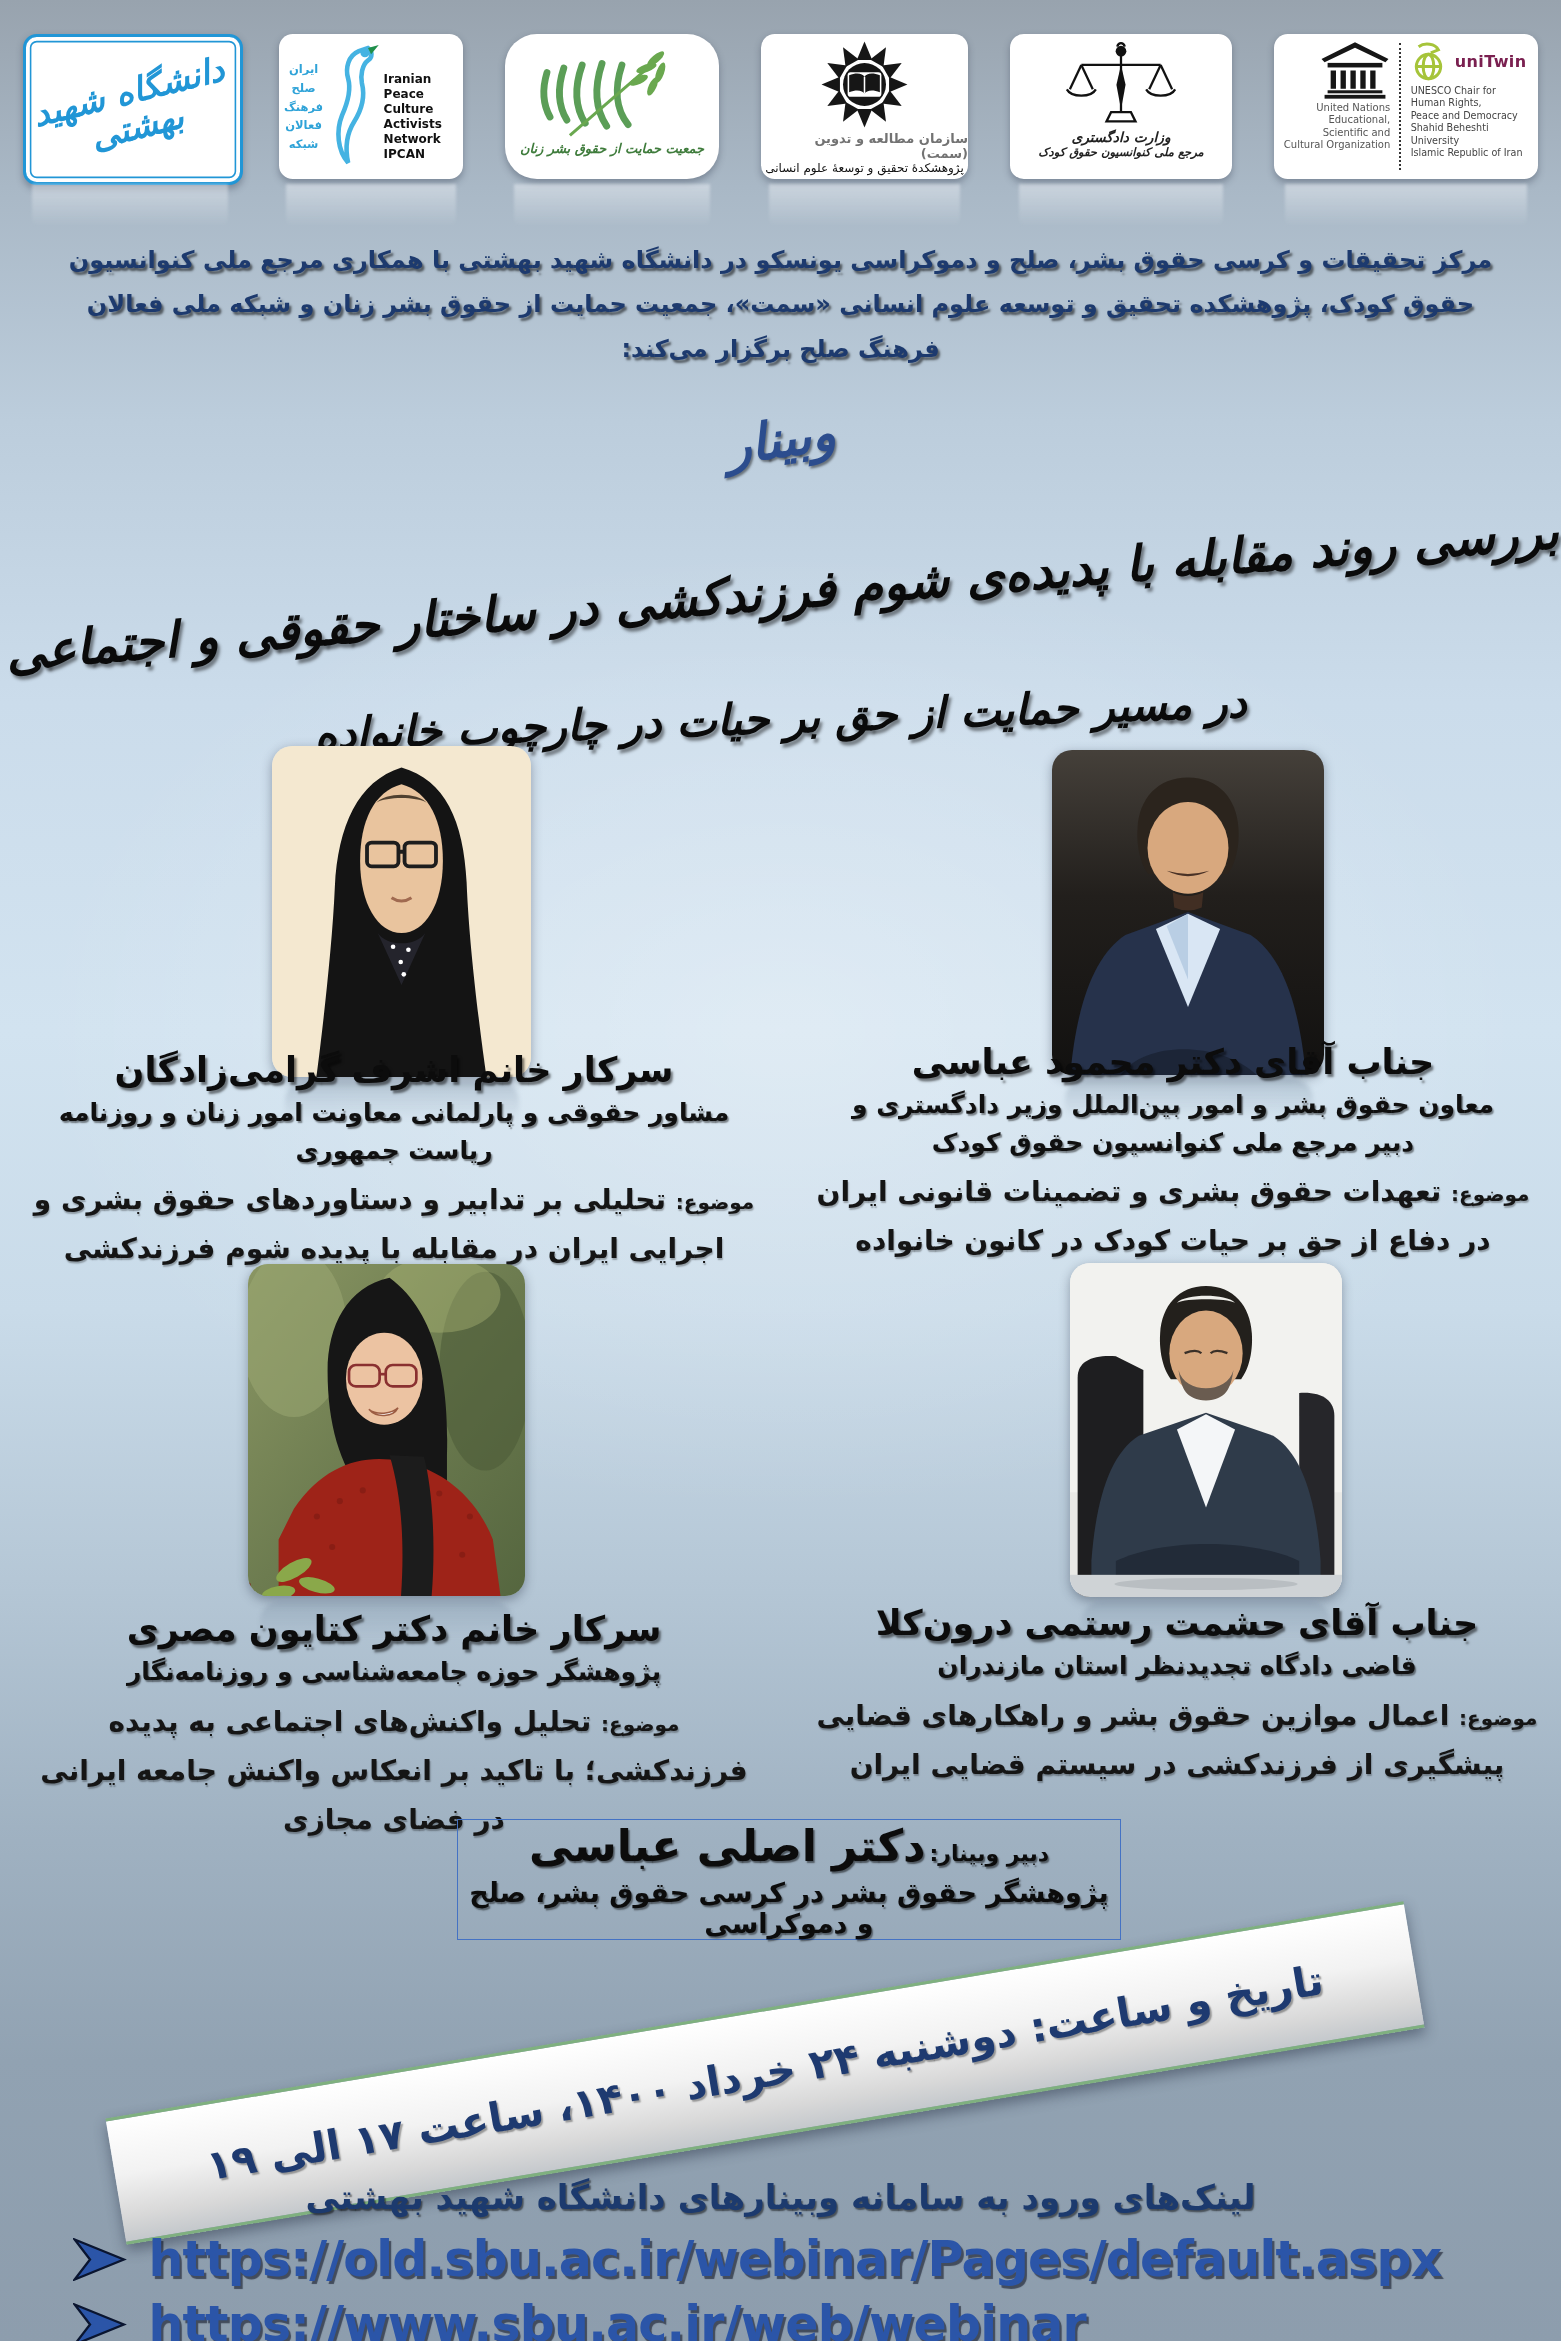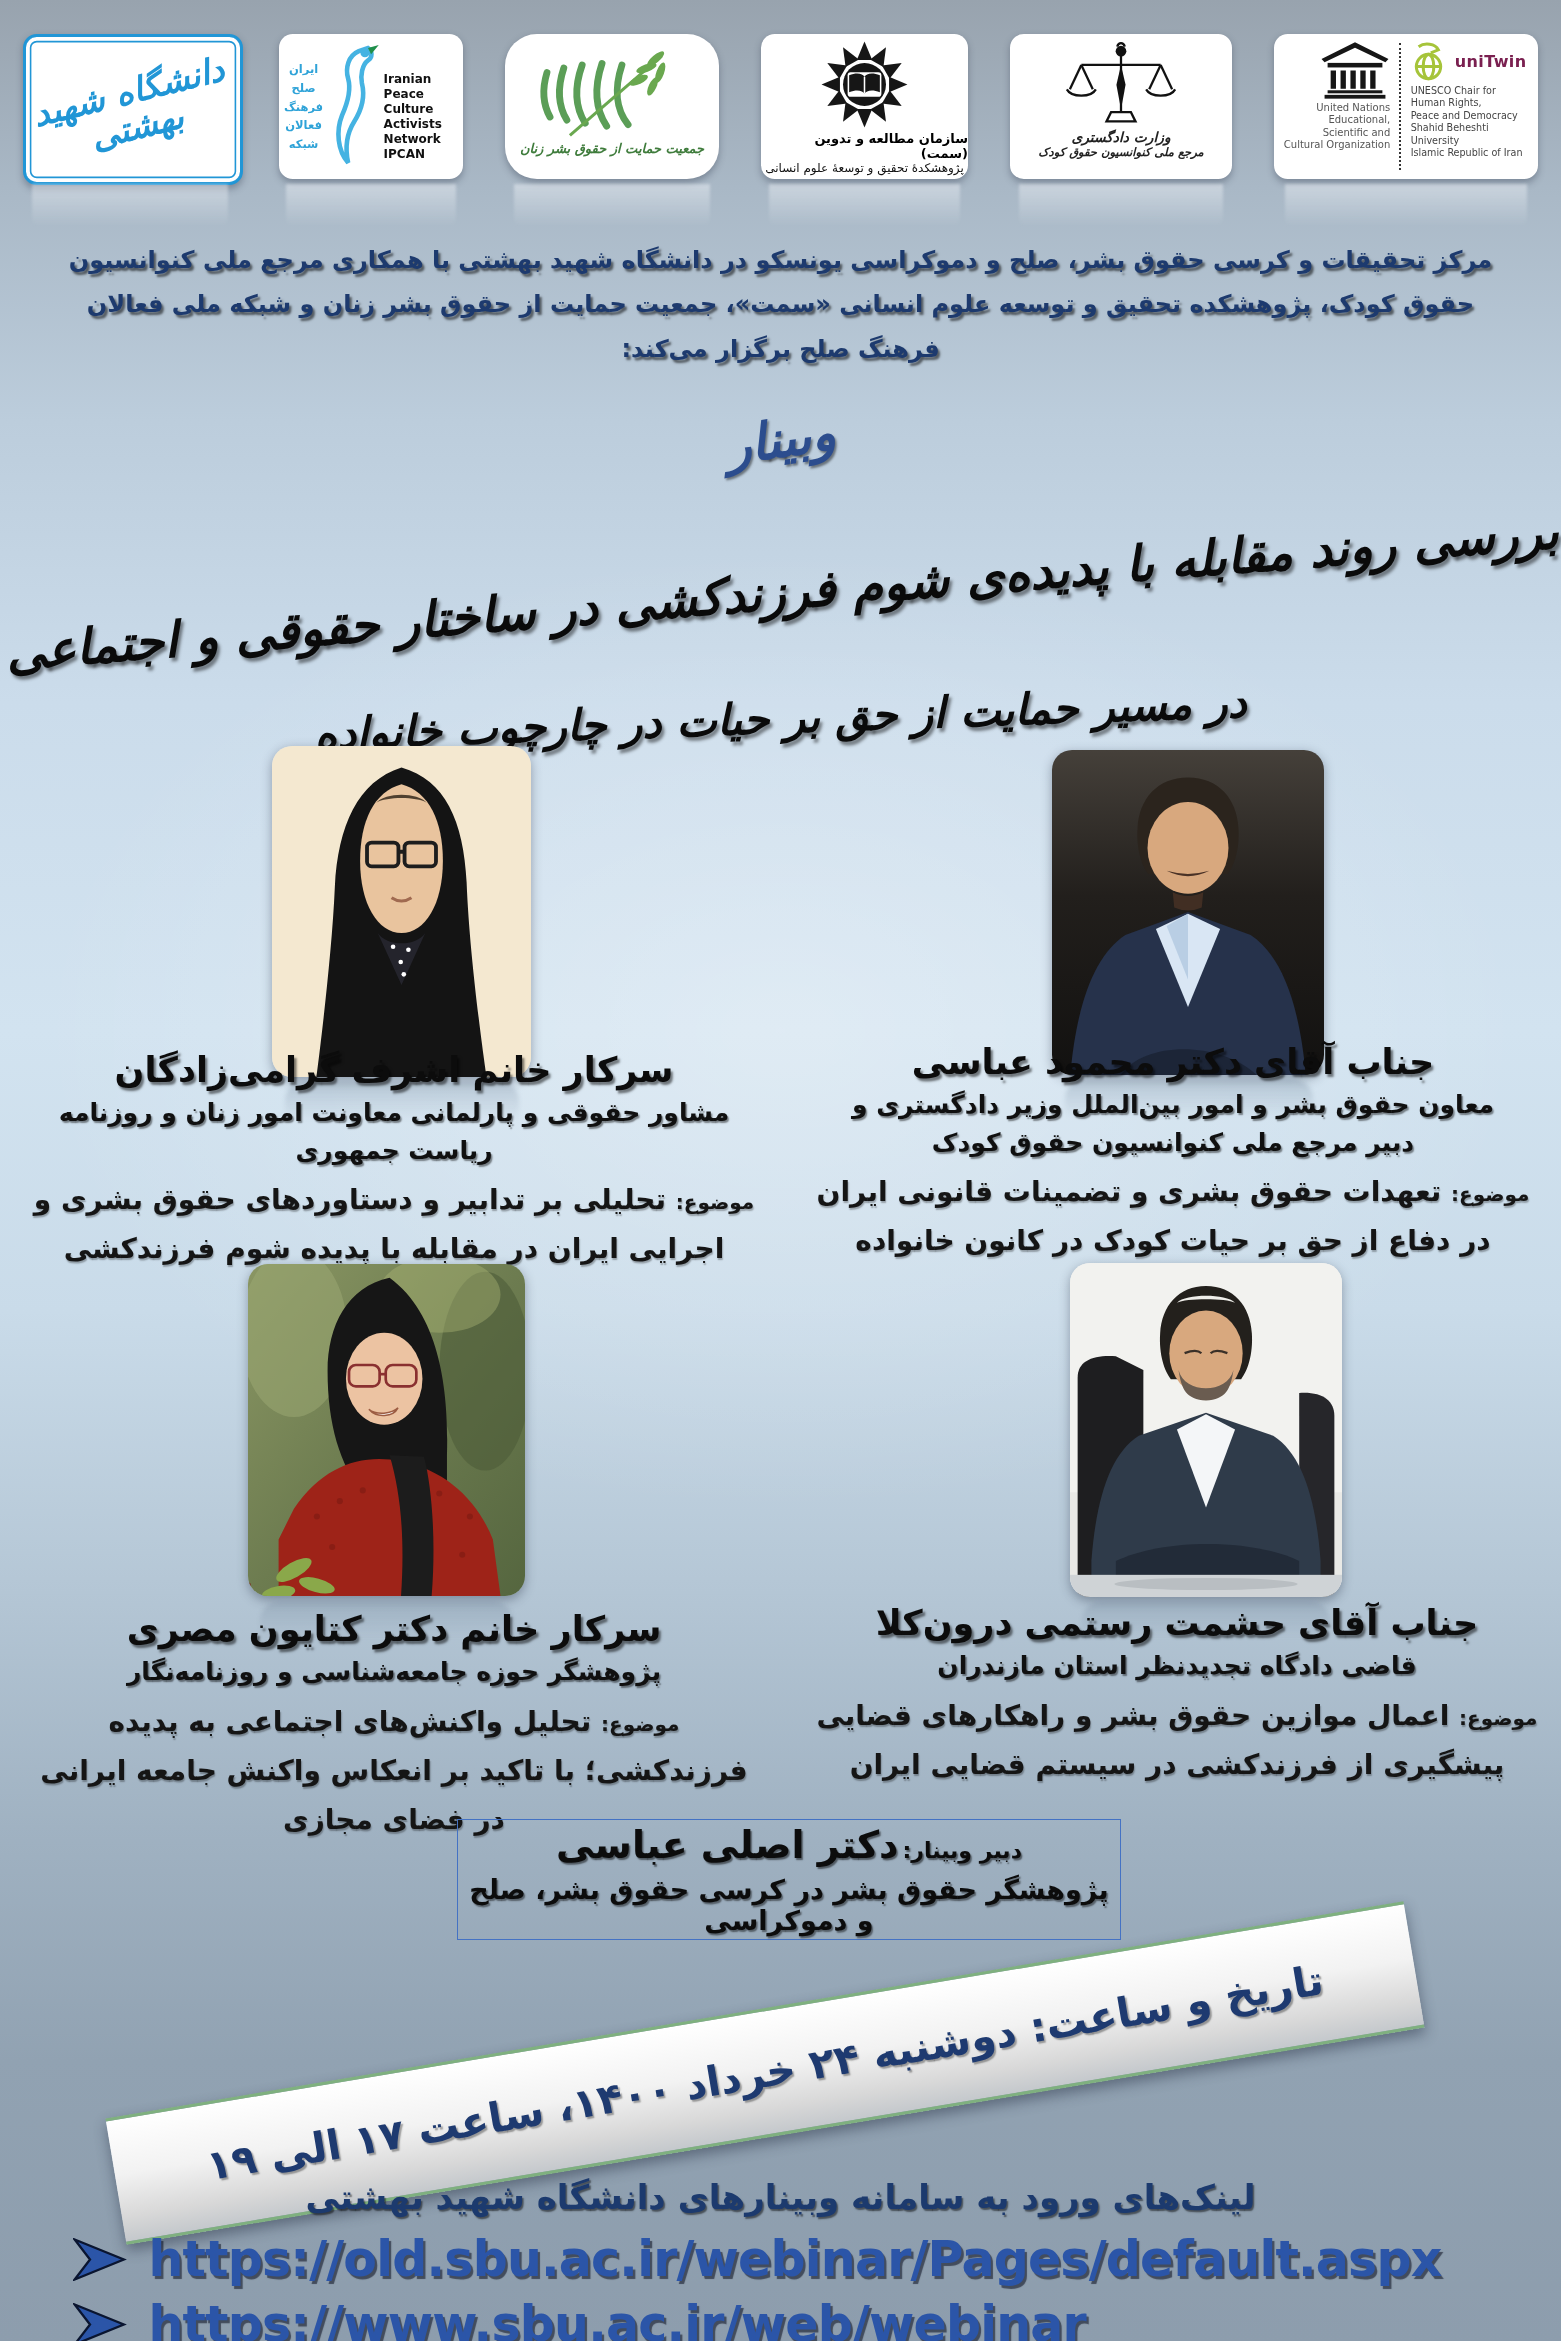--- a/index.html
+++ b/index.html
@@ -40,21 +40,21 @@
   }
   .ipcan-card{display:flex;align-items:stretch;padding:6.1px 4.6px;box-sizing:border-box;}
   .ipcan-fa{width:40px;display:flex;flex-direction:column;justify-content:center;gap:4.6px;
     color:#2fa3d8;font-size:11.5px;font-weight:bold;text-align:center;direction:rtl;}
   .ipcan-mid{flex:0 0 60px;display:flex;align-items:center;justify-content:center;}
   .ipcan-en{flex:1;display:flex;flex-direction:column;justify-content:flex-end;padding-bottom:10.7px;
     color:#111;font-size:12px;font-weight:bold;line-height:1.25;}
   .green-card{display:flex;flex-direction:column;align-items:center;justify-content:flex-start;padding-top:7.7px;box-sizing:border-box;border-radius:32px;}
   .green-cap{color:#3f7c3c;font-size:13px;font-weight:bold;font-style:italic;direction:rtl;margin-top:1.5px;font-family:"DejaVu Serif",serif;}
   .samt-card{display:flex;flex-direction:column;align-items:center;justify-content:flex-start;padding-top:6.1px;box-sizing:border-box;}
-  .samt-l1{color:#000000;font-size:13px;font-weight:bold;direction:rtl;margin-top:1.5px;margin-left:12px;}
+  .samt-l1{color:#737373;font-size:13px;font-weight:bold;direction:rtl;margin-top:1.5px;margin-left:12px;}
   .samt-l2{color:#111;font-size:12px;font-weight:normal;direction:rtl;}
   .just-card{display:flex;flex-direction:column;align-items:center;justify-content:flex-start;padding-top:4.6px;box-sizing:border-box;}
   .just-l1{color:#222;font-size:13.8px;font-weight:bold;font-style:italic;direction:rtl;font-family:"DejaVu Serif",serif;}
   .just-l2{color:#222;font-size:11.5px;font-weight:bold;font-style:italic;direction:rtl;font-family:"DejaVu Serif",serif;}
   .unesco-card{display:flex;align-items:stretch;padding:7.7px 6.1px;box-sizing:border-box;}
   .unesco-left{flex:1;display:flex;flex-direction:column;align-items:flex-end;justify-content:flex-start;padding-right:6.1px;}
   .unesco-divider{flex:0 0 0;border-left:2.3px dotted #333;margin:1.5px 3.1px;}
   .unesco-right{flex:1.1;display:flex;flex-direction:column;align-items:flex-start;padding-left:6.1px;}
   .un-lines{color:#555;font-size:10px;line-height:1.25;text-align:right;margin-top:3.1px;}
   .chair-lines{color:#444;font-size:9.6px;line-height:1.3;text-align:left;margin-top:3.1px;}
@@ -103,21 +103,21 @@
 
   
   .moderator-box{
     left:457px;top:1819px;width:664px;height:121px;
     border:1.5px solid #4472c4;box-sizing:border-box;
     display:flex;flex-direction:column;align-items:center;justify-content:center;
     direction:rtl;text-align:center;
   }
   .mod-line1{color:#0c0c0c;text-shadow:1.5px 2.3px 1.5px rgba(0,0,0,0.5);}
   .mod-label{font-size:22px;font-weight:bold;}
-  .mod-name{font-size:38px;font-weight:bold;}
+  .mod-name{font-size:44px;font-weight:bold;}
   .mod-role{color:#0c0c0c;font-size:27px;font-weight:bold;margin-top:6.1px;text-shadow:1.5px 2.3px 1.5px rgba(0,0,0,0.45);}
 
   
   .ribbon{
     left:107px;top:2009px;width:1316px;height:122px;
     transform:rotate(-9.5deg);
     background:linear-gradient(180deg,#ffffff 0%,#f2f2f2 45%,#d8d8d8 80%,#c4c8cc 100%);
     border-top:3.1px solid #7fb07f;border-bottom:3.1px solid #7fb07f;
     box-shadow:0 6.1px 13.8px rgba(30,40,60,0.45);
     display:flex;align-items:center;justify-content:center;

